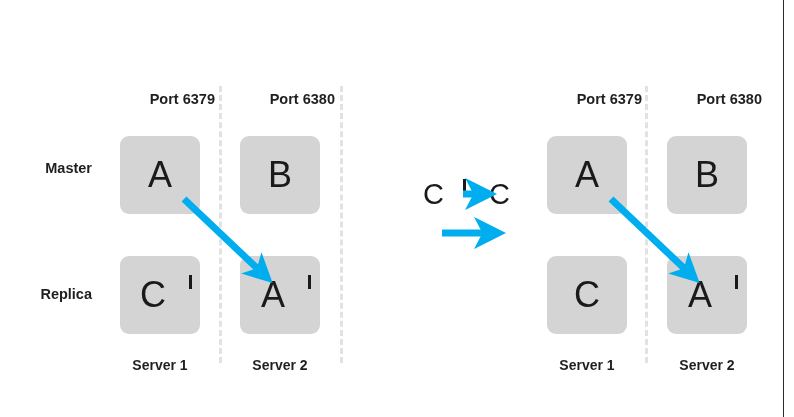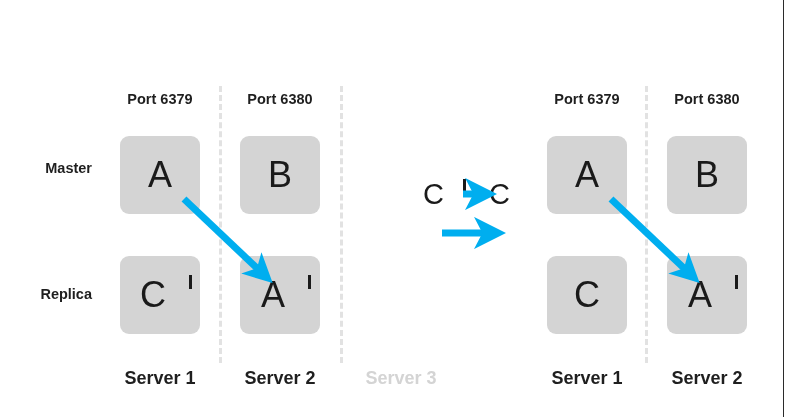--- a/index.html
+++ b/index.html
@@ -34,36 +34,35 @@
     font-size: 27px;
     font-weight: 400;
     color: #262626;
     letter-spacing: 0.2px;
     white-space: nowrap;
   }
   .port-label {
     position: absolute;
     top: 91px;
     width: 110px;
-    text-align: center;
+    text-align: right;
     font-size: 14.5px;
     font-weight: bold;
     color: #1f1f1f;
     white-space: nowrap;
   }
   .server-label {
     position: absolute;
     top: 357px;
     width: 110px;
     text-align: center;
-    font-size: 18px;
+    font-size: 14px;
     font-weight: bold;
     color: #1f1f1f;
     white-space: nowrap;
-    margin-top: 11px;
   }
   .server-label.dim {
     color: #d4d4d4;
   }
   .row-label {
     position: absolute;
     width: 92px;
     text-align: right;
     font-size: 14.5px;
     font-weight: bold;
@@ -159,21 +158,20 @@
 
   <div class="node-box" style="left:120px; top:256px;">
     <span class="node-letter prime-pad">C<i class="prime"></i></span>
   </div>
   <div class="node-box" style="left:240px; top:256px;">
     <span class="node-letter prime-pad">A<i class="prime"></i></span>
   </div>
 
   <div class="server-label" style="left:105px;">Server 1</div>
   <div class="server-label" style="left:225px;">Server 2</div>
-  <div class="server-label dim" style="left:346px;">Server 3</div>
 
   <div class="legend-text" style="left:423px; top:180px; padding-right:12px;">C<i class="prime"></i></div>
   <div class="legend-text" style="left:489px; top:180px;">C</div>
 
   <div class="port-label" style="left:532px;">Port 6379</div>
   <div class="port-label" style="left:652px;">Port 6380</div>
 
   <div class="divider" style="left:645px;"></div>
 
   <div class="node-box" style="left:547px; top:136px;">

